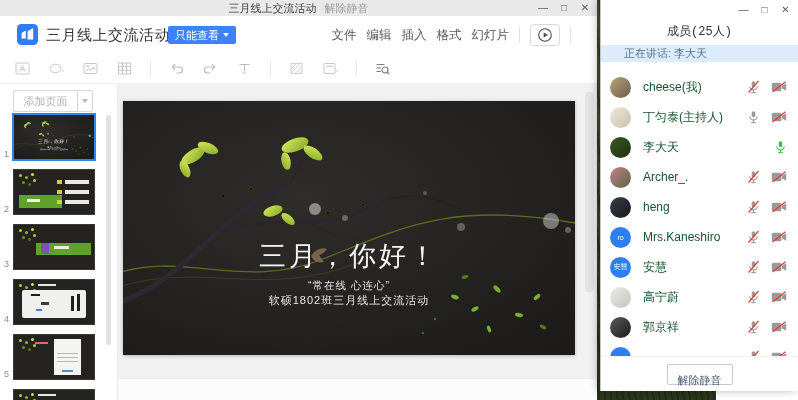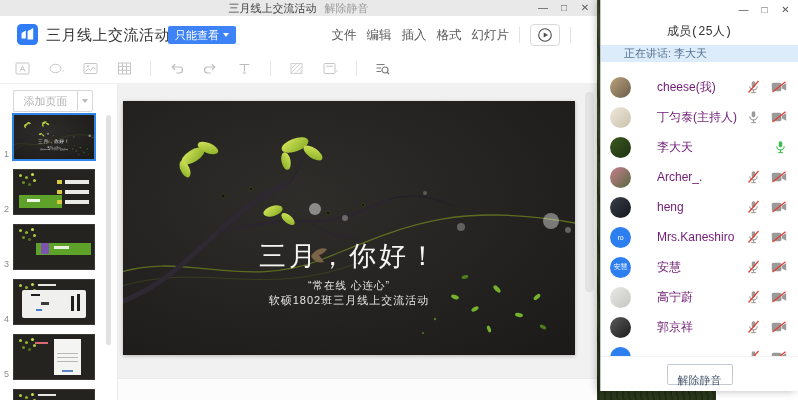--- a/index.html
+++ b/index.html
@@ -87,21 +87,21 @@
     border-left:1px solid #c4c4c4;box-shadow:-3px 0 8px rgba(0,0,0,.28);}
   .mw-controls{position:absolute;right:7px;top:4px;display:flex;gap:10px;z-index:5;}
   .mw-controls span{font-size:10px;color:#5a5a5a;width:11px;text-align:center;cursor:default;}
   .mw-title{position:absolute;left:0;top:23px;right:0;text-align:center;font-size:12px;color:#333;font-family:Liberation Mono, monospace;}
   .speaking-bar{position:absolute;left:0;top:45px;right:0;height:17px;background:#dcecfb;
     display:flex;align-items:center;padding-left:23px;font-size:11px;color:#55718f;}
   .member-list{position:absolute;left:0;top:62px;right:0;bottom:0;padding-top:10px;overflow:hidden;}
   .member-row{height:30px;display:flex;align-items:center;padding:0 11px 0 9px;cursor:default;}
   .avatar{width:21px;height:21px;border-radius:50%;flex:0 0 21px;display:flex;align-items:center;justify-content:center;
     color:#fff;overflow:hidden;}
-  .m-name{flex:1;margin-left:26px;font-size:12px;color:#701a75;white-space:nowrap;overflow:hidden;}
+  .m-name{flex:1;margin-left:12px;font-size:12px;color:#14532d;white-space:nowrap;overflow:hidden;}
   .m-icons{display:flex;gap:11px;align-items:center;}
   .m-icons span{display:inline-flex;cursor:pointer;}
   .mw-footer{position:absolute;left:0;bottom:0;right:0;height:35px;background:#fff;border-top:1px solid #f2f2f2;
     display:flex;align-items:center;justify-content:center;z-index:4;}
   .unmute-btn{min-width:64px;height:21px;padding:8px 10px;border:1px solid #c3c9d4;border-radius:2px;background:#fff;
     font-size:11px;color:#44566c;cursor:pointer;font-family:inherit;}
 </style>
 </head>
 <body>
 

